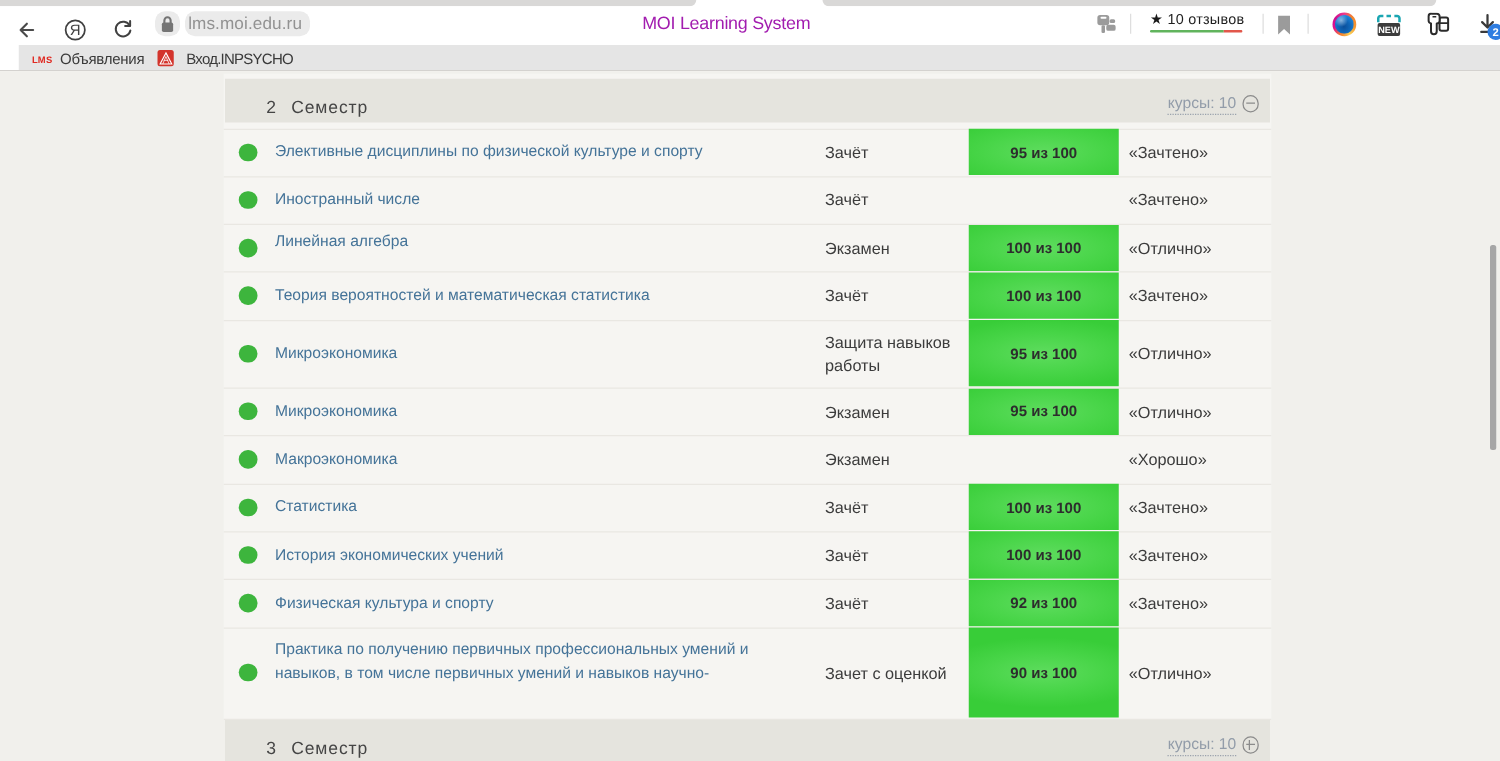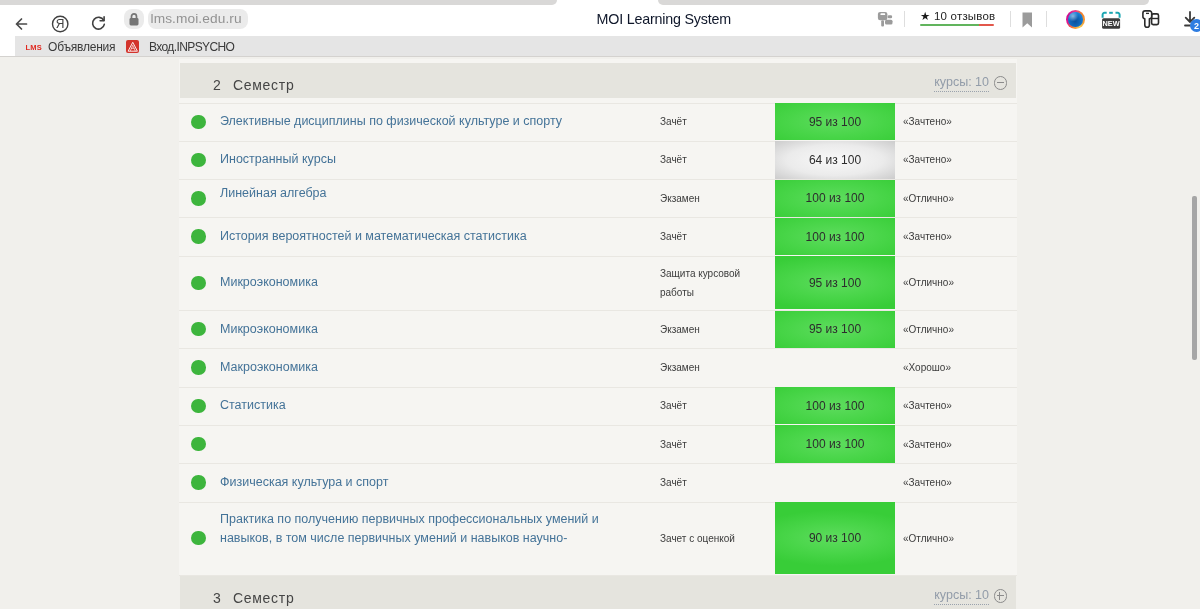--- a/index.html
+++ b/index.html
@@ -5,21 +5,21 @@
 <style>
 html,body{margin:0;padding:0}
 body{width:1200px;height:609px;position:relative;overflow:hidden;
   font-family:"Liberation Sans",sans-serif;background:#fff}
 .abs{position:absolute}
 #tabstrip{position:absolute;left:0;top:0;width:1200px;height:5px;background:#fff}
 #tabstrip .seg{position:absolute;top:0;height:5px;background:#d9d8d7}
 #toolbar{position:absolute;left:0;top:5px;width:1200px;height:31px;background:#fff}
 .pill{position:absolute;top:4px;height:20px;background:#ebebeb;border-radius:8px}
 #urltxt{position:absolute;left:150.5px;top:5.5px;font-size:13.7px;color:#929292;letter-spacing:0.1px}
-#title{position:absolute;left:431px;width:300px;top:6px;text-align:right;font-size:14.3px;letter-spacing:-0.2px;color:#0f172a}
+#title{position:absolute;left:431px;width:300px;top:6px;text-align:center;font-size:14.3px;letter-spacing:-0.2px;color:#a21caf}
 .vsep{position:absolute;top:6px;height:16px;width:1px;background:#dedede}
 #star{position:absolute;left:920px;top:4.5px;font-size:11.5px;line-height:12px;color:#1a1a1a}
 #revtxt{position:absolute;left:934px;top:4.5px;font-size:11.5px;line-height:12px;letter-spacing:0.2px;color:#1f1f1f}
 #ratebar{position:absolute;left:920px;top:18.8px;width:74px;height:2.6px;border-radius:1.3px;overflow:hidden}
 #ratebar .g{position:absolute;left:0;top:0;width:58.8px;height:3px;background:#61b45d}
 #ratebar .r{position:absolute;left:58.8px;top:0;width:15.2px;height:3px;background:#e2574b}
 #bookmarks{position:absolute;left:15px;top:36px;width:1200px;height:20px;background:#e5e5e5}
 #bmline{position:absolute;left:0;top:56px;width:1200px;height:1px;background:#d4d2cf}
 #lmslogo{position:absolute;left:10.5px;top:7.5px;font-size:7.5px;line-height:7px;font-weight:700;color:#e02a22;letter-spacing:0.2px}
 .bmtext{position:absolute;top:5px;font-size:12px;line-height:13px;color:#3a3a3a}
@@ -29,26 +29,26 @@
 .band{position:absolute;left:1px;width:836px;background:#e5e4de}
 .bandnum{position:absolute;left:33px;top:15.5px;line-height:14px;font-size:14px;color:#454545}
 .bandname{position:absolute;left:53px;top:15.5px;line-height:14px;font-size:14px;letter-spacing:0.7px;color:#454545}
 .kursy{position:absolute;font-size:12.5px;line-height:16px;color:#929ca9;border-bottom:1px dotted #9aa2ad;padding-bottom:1px}
 .circbtn{position:absolute;width:13.5px;height:13.5px;border:1.4px solid #8b8b8b;border-radius:50%;box-sizing:border-box}
 .circbtn:before{content:"";position:absolute;left:2.2px;right:2.2px;top:4.6px;height:1.4px;background:#8b8b8b}
 .circbtn.plus:after{content:"";position:absolute;top:1.9px;bottom:1.9px;left:4.6px;width:1.4px;background:#8b8b8b}
 #tbl{position:absolute;left:179px;top:0;width:838px;height:552px}
 .sep{position:absolute;left:0;width:838px;height:1px;background:#e9e7e2}
 .dot{position:absolute;left:12px;width:14.5px;height:14.5px;border-radius:50%;background:#3db53d}
-.lnk,.typ,.grd{position:absolute;font-size:10px;height:19px;line-height:19px;white-space:nowrap}
+.lnk,.typ,.grd{position:absolute;font-size:13px;height:19px;line-height:19px;white-space:nowrap}
 .lnk{color:#447398;font-size:12.5px}
 .typ{color:#3c3c3c}
 .grd{color:#3c3c3c}
 .badge{position:absolute;left:596px;width:120px;display:flex;align-items:center;justify-content:center}
-.badge span{font-size:12px;font-weight:400;color:#2d2d2d}
+.badge span{font-size:12px;font-weight:700;color:#2d2d2d}
 .badge.green{background:radial-gradient(ellipse 88px 28px at center,#5edc5e 0%,#48d548 55%,#38cd38 100%)}
 .badge.gray{background:radial-gradient(ellipse 88px 28px at center,#f9f9f9 0%,#ebebeb 55%,#c9c9c9 100%)}
 .badge.yellow{background:radial-gradient(ellipse 88px 28px at center,#f7f05c 0%,#efe02f 55%,#e6d513 100%)}
 #sbthumb{position:absolute;left:1192px;top:139px;width:5px;height:164px;background:#a6a6a6;border-radius:2px}
 svg{display:block}
 </style>
 </head>
 <body>
 <div id="tabstrip">
   <div class="seg" style="left:0;width:557px;border-bottom-right-radius:6px"></div>
@@ -140,46 +140,43 @@
 <div class="sep" style="top:45.5px"></div>
 <div class="dot" style="top:57.5px"></div>
 <div class="lnk" style="left:41px;top:55.2px">Элективные дисциплины по физической культуре и спорту</div>
 <div class="typ" style="left:481px;top:55.2px">Зачёт</div>
 <div class="badge green" style="top:46.0px;height:37.3px">
         <span>95 из 100</span>
       </div>
 <div class="grd" style="left:724px;top:55.2px">«Зачтено»</div>
 <div class="sep" style="top:83.8px"></div>
 <div class="dot" style="top:95.8px"></div>
-<div class="lnk" style="left:41px;top:93.4px">Иностранный курсы</div>
+<div class="lnk" style="left:41px;top:93.4px">Иностранный числе</div>
 <div class="typ" style="left:481px;top:93.4px">Зачёт</div>
-<div class="badge gray" style="top:84.3px;height:37.3px">
-        <span>64 из 100</span>
-      </div>
 <div class="grd" style="left:724px;top:93.4px">«Зачтено»</div>
 <div class="sep" style="top:122.1px"></div>
 <div class="dot" style="top:134.1px"></div>
 <div class="lnk" style="left:41px;top:127px">Линейная алгебра</div>
 <div class="typ" style="left:481px;top:131.8px">Экзамен</div>
 <div class="badge green" style="top:122.6px;height:37.3px">
         <span>100 из 100</span>
       </div>
 <div class="grd" style="left:724px;top:131.8px">«Отлично»</div>
 <div class="sep" style="top:160.4px"></div>
 <div class="dot" style="top:172.4px"></div>
-<div class="lnk" style="left:41px;top:170.1px">История вероятностей и математическая статистика</div>
+<div class="lnk" style="left:41px;top:170.1px">Теория вероятностей и математическая статистика</div>
 <div class="typ" style="left:481px;top:170.1px">Зачёт</div>
 <div class="badge green" style="top:160.9px;height:37.3px">
         <span>100 из 100</span>
       </div>
 <div class="grd" style="left:724px;top:170.1px">«Зачтено»</div>
 <div class="sep" style="top:198.7px"></div>
 <div class="dot" style="top:218.7px"></div>
 <div class="lnk" style="left:41px;top:216.4px">Микроэкономика</div>
-<div class="typ" style="left:481px;top:206.9px">Защита курсовой</div>
+<div class="typ" style="left:481px;top:206.9px">Защита навыков</div>
       <div class="typ" style="left:481px;top:225.9px">работы</div>
 <div class="badge green" style="top:199.2px;height:53.3px">
         <span>95 из 100</span>
       </div>
 <div class="grd" style="left:724px;top:216.4px">«Отлично»</div>
 <div class="sep" style="top:253.0px"></div>
 <div class="dot" style="top:264.9px"></div>
 <div class="lnk" style="left:41px;top:262.6px">Микроэкономика</div>
 <div class="typ" style="left:481px;top:262.6px">Экзамен</div>
 <div class="badge green" style="top:253.5px;height:37.3px">
@@ -194,29 +191,33 @@
 <div class="sep" style="top:329.6px"></div>
 <div class="dot" style="top:341.6px"></div>
 <div class="lnk" style="left:41px;top:339.2px">Статистика</div>
 <div class="typ" style="left:481px;top:339.2px">Зачёт</div>
 <div class="badge green" style="top:330.1px;height:37.3px">
         <span>100 из 100</span>
       </div>
 <div class="grd" style="left:724px;top:339.2px">«Зачтено»</div>
 <div class="sep" style="top:367.9px"></div>
 <div class="dot" style="top:379.8px"></div>
+<div class="lnk" style="left:41px;top:377.5px">История экономических учений</div>
 <div class="typ" style="left:481px;top:377.5px">Зачёт</div>
 <div class="badge green" style="top:368.4px;height:37.3px">
         <span>100 из 100</span>
       </div>
 <div class="grd" style="left:724px;top:377.5px">«Зачтено»</div>
 <div class="sep" style="top:406.2px"></div>
 <div class="dot" style="top:418.2px"></div>
-<div class="lnk" style="left:41px;top:415.9px">Физическая культура и спорт</div>
+<div class="lnk" style="left:41px;top:415.9px">Физическая культура и спорту</div>
 <div class="typ" style="left:481px;top:415.9px">Зачёт</div>
+<div class="badge green" style="top:406.7px;height:37.3px">
+        <span>92 из 100</span>
+      </div>
 <div class="grd" style="left:724px;top:415.9px">«Зачтено»</div>
 <div class="sep" style="top:444.5px"></div>
 <div class="dot" style="top:473.8px"></div>
 <div class="lnk" style="left:41px;top:452.5px">Практика по получению первичных профессиональных умений и</div>
       <div class="lnk" style="left:41px;top:471.5px">навыков, в том числе первичных умений и навыков научно-</div>
 <div class="typ" style="left:481px;top:471.5px">Зачет с оценкой</div>
 <div class="badge green" style="top:445.0px;height:72.0px">
         <span>90 из 100</span>
       </div>
 <div class="grd" style="left:724px;top:471.5px">«Отлично»</div>

